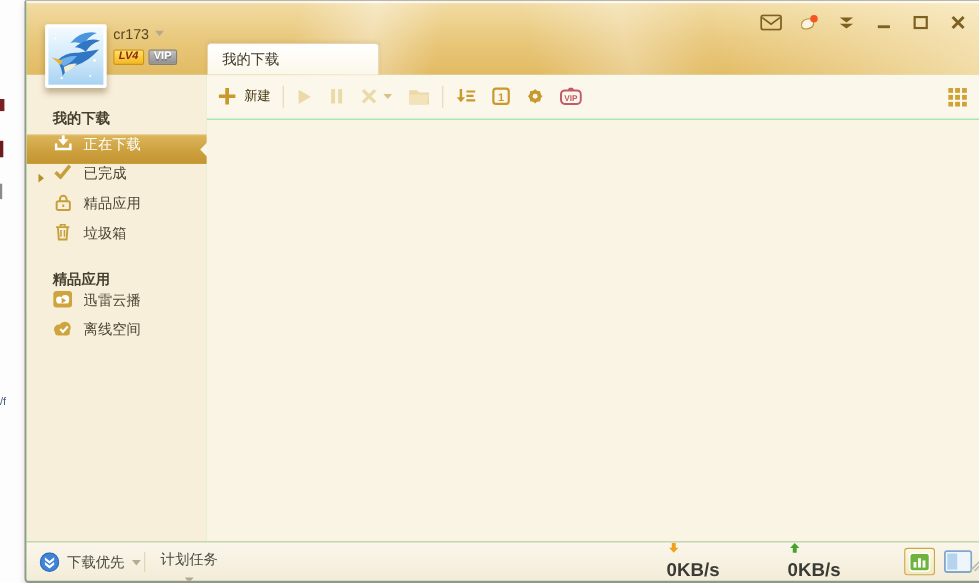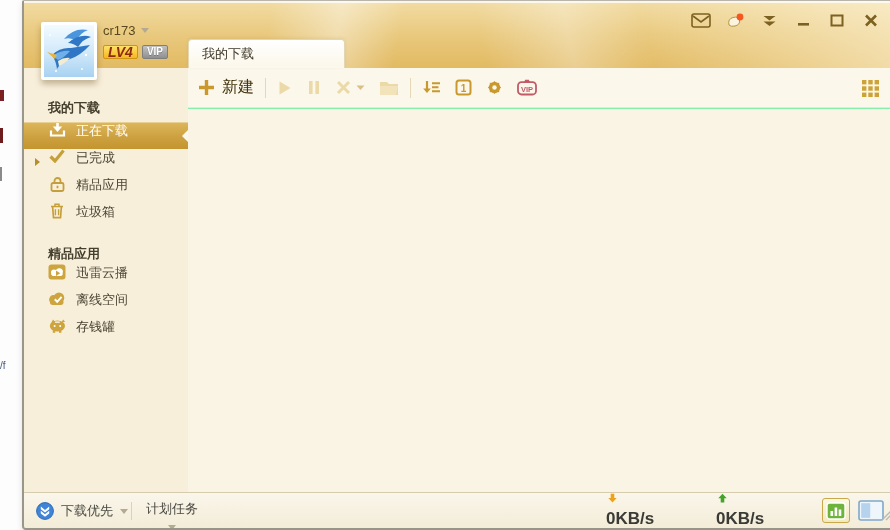--- a/index.html
+++ b/index.html
@@ -32,21 +32,21 @@
     background:#fff; padding:3px; border-radius:2px;
     box-shadow:0 4px 6px rgba(90,60,10,.35); z-index:5; }
   .avatar-inner { width:100%; height:100%;
     background:linear-gradient(180deg,#f3fbff 0%,#cfe8fa 55%,#a8d2f2 100%); }
 
   .user-block { position:absolute; left:79px; top:22px; z-index:5; }
   .user-name { font-size:13px; color:#57481f; cursor:pointer; display:flex; align-items:center; gap:5px; }
   .caret { width:0; height:0; border-left:4px solid transparent; border-right:4px solid transparent;
     border-top:5px solid #b3aa90; display:inline-block; }
   .badges { display:flex; gap:4px; margin-top:7px; }
-  .badge-lv { font-size:14px; font-weight:bold; font-style:italic; color:#8d2b10;
+  .badge-lv { font-size:10px; font-weight:bold; font-style:italic; color:#8d2b10;
     background:linear-gradient(180deg,#ffe068,#f4b91f); border:1px solid #cf9410;
     border-radius:2px; padding:0 4px; line-height:12px; }
   .badge-vip { font-size:10px; font-weight:bold; color:#fff; text-shadow:0 1px 0 #777;
     background:linear-gradient(180deg,#c2c2c2,#8f8f8f); border:1px solid #7f7f7f;
     border-radius:2px; padding:0 4px; line-height:12px; }
 
   .tb-controls { position:absolute; right:18px; top:11px; display:flex; gap:14px; align-items:center; }
   .tb-btn { width:20px; height:17px; display:flex; align-items:center; justify-content:center; cursor:pointer; }
 
   
@@ -56,21 +56,21 @@
     box-shadow:0 -1px 3px rgba(140,110,40,.12);
     display:flex; align-items:center; padding-left:13px;
     font-size:13px; color:#3c3626; z-index:4; }
 
   
   .toolbar { position:absolute; left:164px; top:67px; right:8px; height:40px;
     background:#fbf7ea; border-bottom:1px solid #f0e6ca;
     display:flex; align-items:center; padding-left:10px; z-index:3; }
   .tool-item { display:flex; align-items:center; cursor:pointer; }
   .tool-sep { width:1px; height:20px; background:#e6d8b4; margin:0 11px; }
-  .new-label { font-size:16px; color:#43340f; margin-left:7px; }
+  .new-label { font-size:12px; color:#43340f; margin-left:7px; }
   .gap14 { margin-left:14px; } .gap16 { margin-left:16px; }
   .grid-btn { position:absolute; right:12px; top:12px; cursor:pointer; }
 
   
   .sidebar { position:absolute; left:0; top:67px; width:164px; bottom:36px;
     background:#f8efdb; }
   .side-header { font-size:13px; font-weight:bold; color:#45402e;
     padding:0 0 0 24px; margin-top:30px; height:20px; line-height:20px; }
   .side-header.second { margin-top:14px; }
   .side-row { position:relative; height:27px; display:flex; 
@@ -337,35 +337,20 @@
           <svg width="18" height="15" viewBox="0 0 18 15">
             <circle cx="5.5" cy="8.5" r="4.4" fill="#cda43e"></circle>
             <circle cx="11" cy="6.8" r="5.3" fill="#cda43e"></circle>
             <rect x="2" y="8.5" width="13.5" height="5.5" rx="2.7" fill="#cda43e"></rect>
             <path d="M6.8 8.2l2.4 2.6 4.4-5" stroke="#fff" stroke-width="2" fill="none"></path>
           </svg>
         </span>
         <span>离线空间</span>
       </div>
 
-      <div class="side-row">
-        <span class="ricon">
-          <svg width="18" height="15" viewBox="0 0 18 15">
-            <ellipse cx="9.4" cy="8" rx="7.6" ry="5.6" fill="#cda43e"></ellipse>
-            <path d="M3.4 4.5L5 1.6l2 2.2z" fill="#cda43e"></path>
-            <path d="M13.5 4.5l1.6-2.9 2 2.2z" fill="#cda43e"></path>
-            <rect x="6.8" y="3.4" width="5.2" height="1.4" rx=".7" fill="#fff"></rect>
-            <rect x="4.8" y="12.4" width="2.4" height="2.4" fill="#cda43e"></rect>
-            <rect x="11" y="12.4" width="2.4" height="2.4" fill="#cda43e"></rect>
-            <circle cx="6.6" cy="8" r="1" fill="#fff"></circle>
-              <circle cx="12.2" cy="8" r="1" fill="#fff"></circle>
-          </svg>
-        </span>
-        <span>存钱罐</span>
-      </div>
     </div>
 
     <div class="content"></div>
 
     <div class="right-strip"></div>
 
     <div class="statusbar">
       <div class="sb-item" style="left:12px;">
         <svg width="18" height="18" viewBox="0 0 18 18">
           <circle cx="9" cy="9" r="8.4" fill="#3f84d6"></circle>

